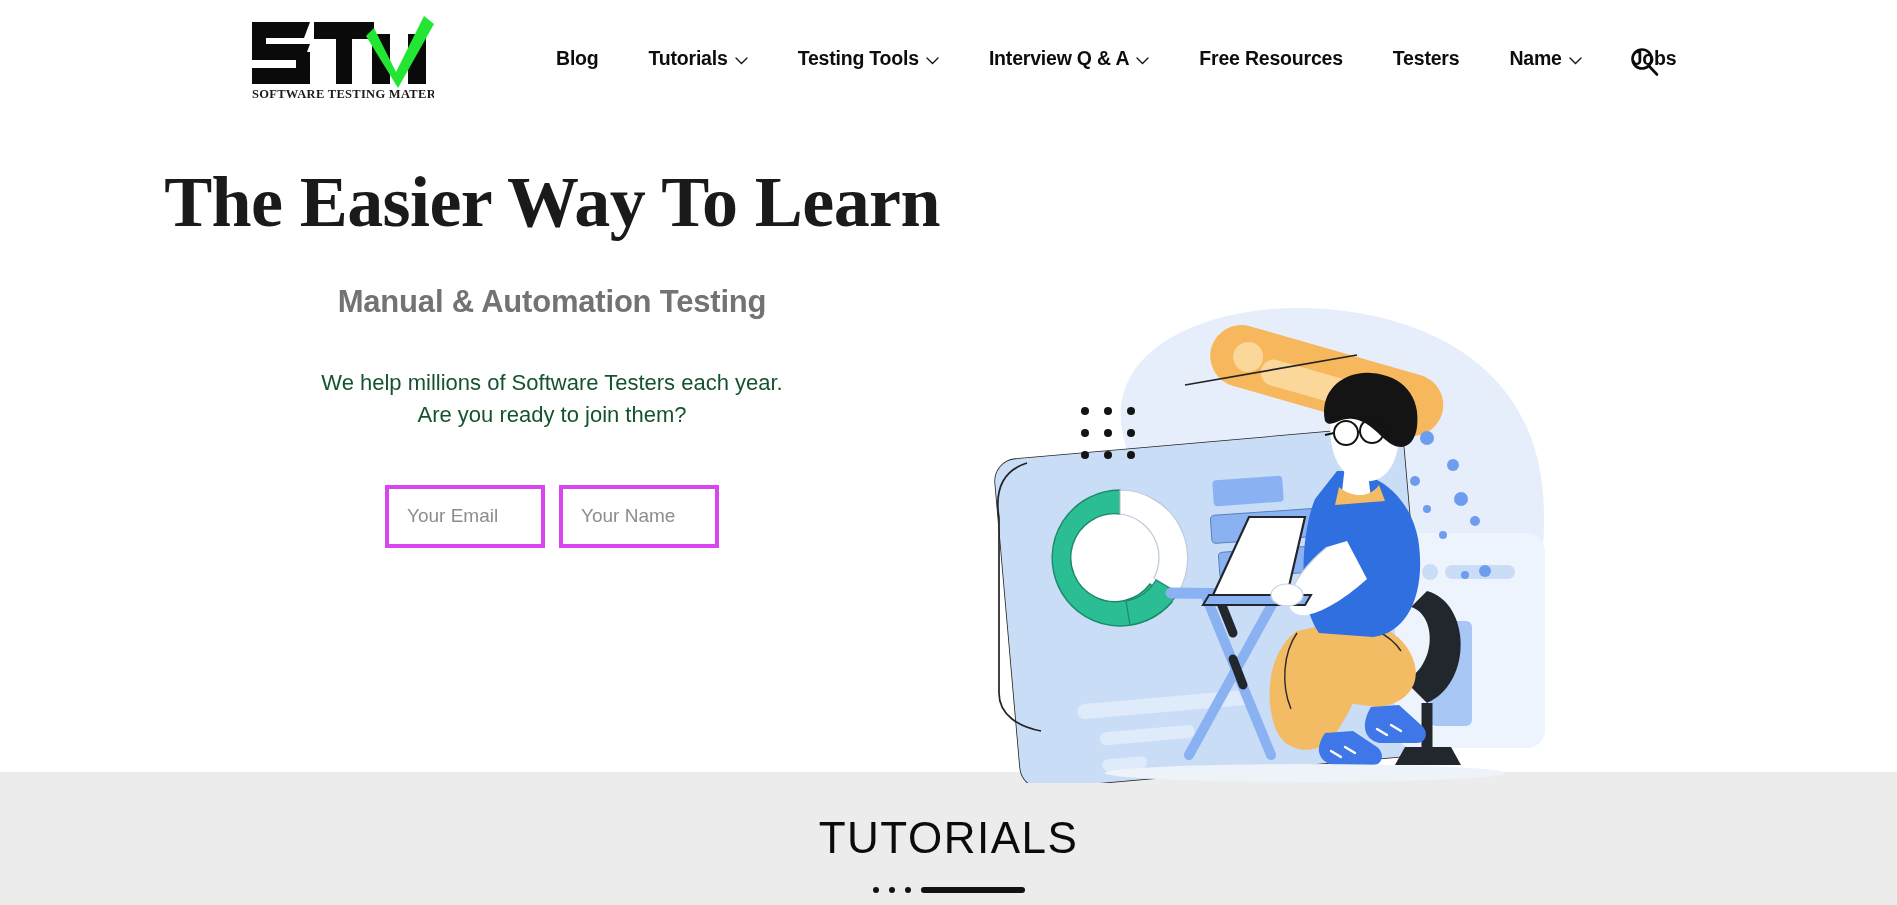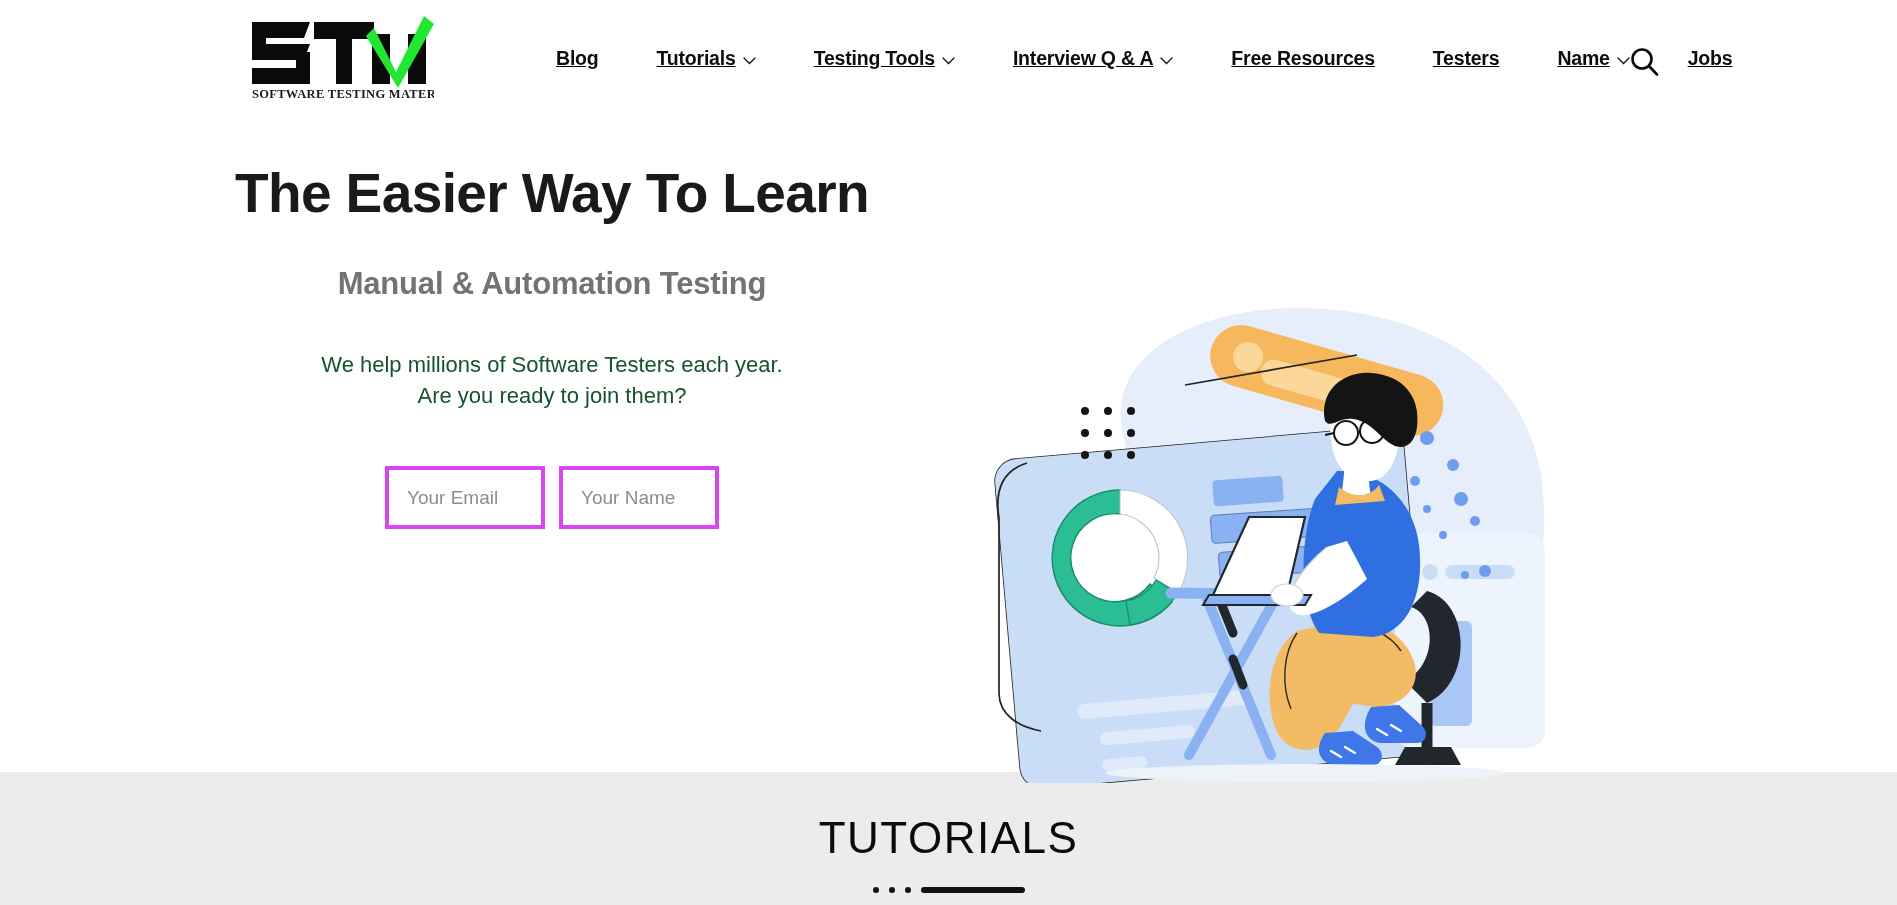--- a/index.html
+++ b/index.html
@@ -34,22 +34,21 @@
   }
   .logo-wrap svg { display: block; }
 
   .main-nav {
     position: absolute;
     left: 546px;
     top: 0;
     height: 118px;
     display: flex;
     align-items: center;
-    gap: 16px;
-    text-decoration: underline;
+    gap: 8px;
   }
   .nav-item {
     display: flex;
     align-items: center;
     gap: 7px;
     font-size: 19.5px;
     font-weight: bold;
     color: #0d0d0d;
     letter-spacing: -0.2px;
     white-space: nowrap;
@@ -88,25 +87,26 @@
   .hero-left {
     position: absolute;
     left: 0px;
     top: 0px;
     width: 1104px;
     text-align: center;
   }
 
   .hero-title {
     margin-top: 45px;
-    font-size: 55px;
+    font-size: 72px;
     font-weight: bold;
     color: #1a1a1a;
     letter-spacing: -0.6px;
     line-height: 1.1;
+    font-family: Liberation Serif, serif;
   }
 
   .hero-subtitle {
     margin-top: 42px;
     font-size: 31px;
     font-weight: bold;
     color: #737373;
     letter-spacing: -0.2px;
   }
 

